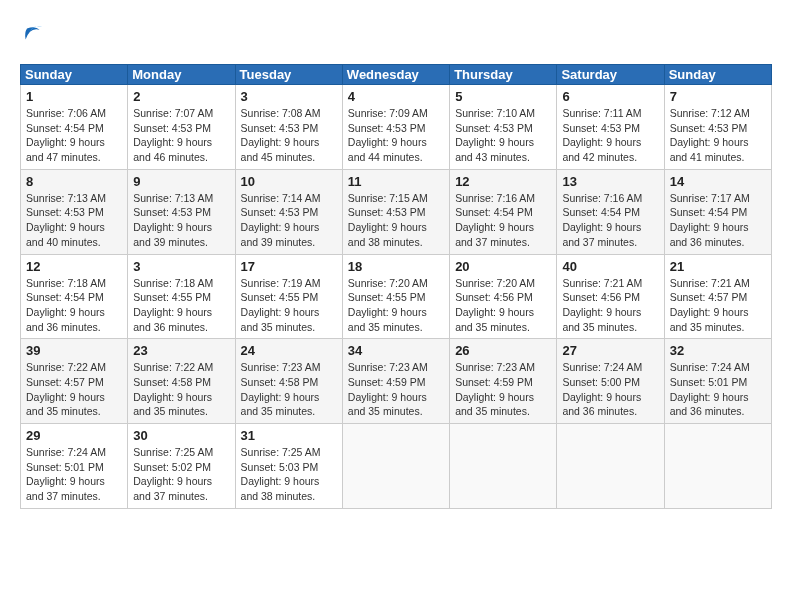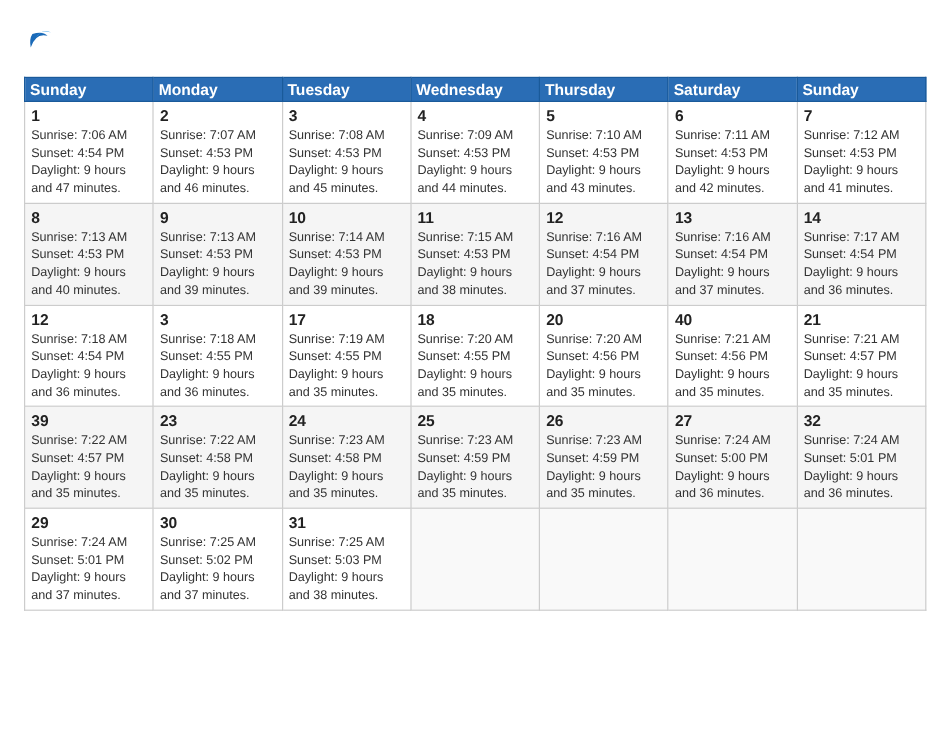--- a/index.html
+++ b/index.html
@@ -313,21 +313,21 @@
       </td>
         <td>
         <span class="day-num">24</span>
         <div class="day-info">
           Sunrise: 7:23 AM<br>
           Sunset: 4:58 PM<br>
           Daylight: 9 hours and 35 minutes.
         </div>
       </td>
         <td>
-        <span class="day-num">25</span>
+        <span class="day-num">34</span>
         <div class="day-info">
           Sunrise: 7:23 AM<br>
           Sunset: 4:59 PM<br>
           Daylight: 9 hours and 35 minutes.
         </div>
       </td>
         <td>
         <span class="day-num">26</span>
         <div class="day-info">
           Sunrise: 7:23 AM<br>

